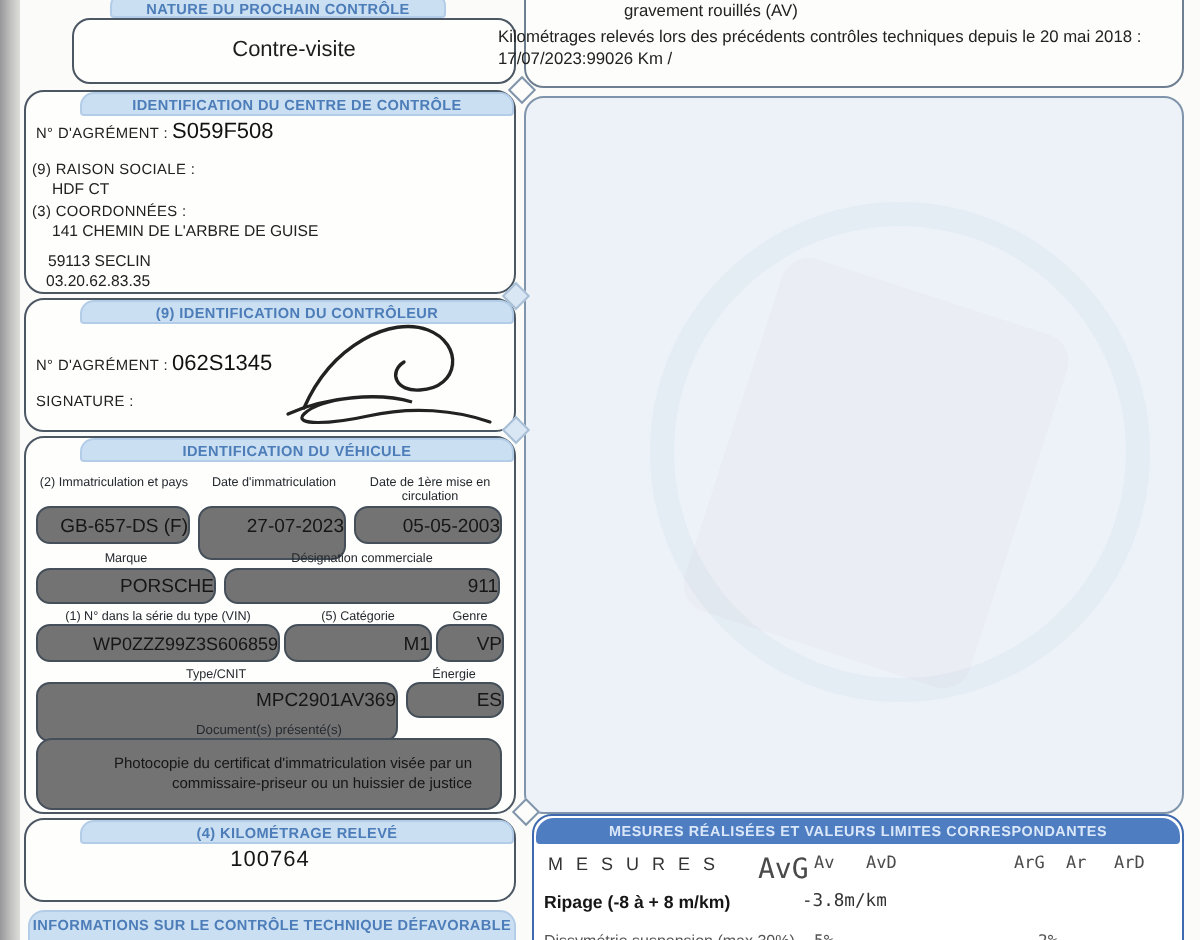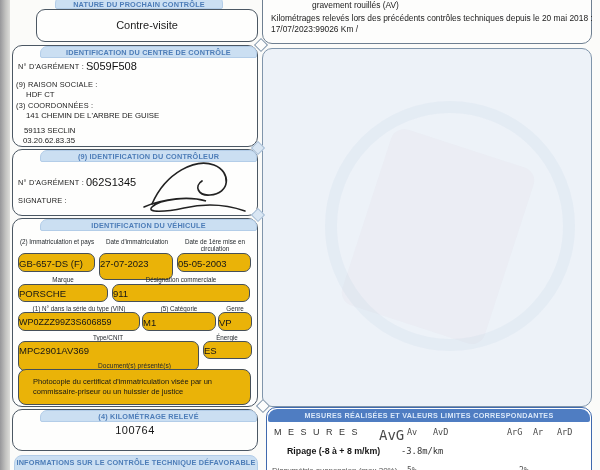--- a/index.html
+++ b/index.html
@@ -8,22 +8,22 @@
   .abs{position:absolute;}
   
   .scan-edge{left:0;top:0;width:10px;height:470px;
     background:linear-gradient(90deg,#97979a 0%,#c2c2c0 55%,#ddddda 100%);}
   
   .hdr{background:#cbdff2;color:#4d7db8;font-weight:bold;font-size:7.3px;
     text-align:center;border-radius:7px 7px 2px 2px;letter-spacing:.2px;
     border:1px solid #b3cde8;box-sizing:border-box;}
   
   .box{background:#fefefd;border:1.3px solid #4b5763;border-radius:10px;box-sizing:border-box;}
-  .fld{background:#eab308;border:1.2px solid #454f59;border-radius:7px;box-sizing:border-box;
-    text-align:left;font-size:9.5px;color:#161616;overflow:hidden;white-space:nowrap;}
+  .fld{background:#737373;border:1.2px solid #454f59;border-radius:7px;box-sizing:border-box;
+    text-align:right;font-size:9.5px;color:#161616;overflow:hidden;white-space:nowrap;}
   .lbl{font-size:6.3px;color:#24292e;text-align:center;line-height:7px;}
   .small-lbl{font-size:7.4px;color:#222;letter-spacing:.2px;}
   .val-bold{font-size:11px;font-weight:normal;color:#111;}
   .addr{font-size:7.8px;color:#222;}
   .mesures-bar{background:#4f7dc2;color:#d9e7f8;font-weight:bold;font-size:7.2px;
     text-align:center;border-radius:9px 9px 2px 2px;letter-spacing:.3px;}
   .mono{font-family:"DejaVu Sans Mono",monospace;}
   .notch{width:10px;height:10px;transform:rotate(45deg);box-sizing:border-box;}
   .wm-ring{border-radius:50%;border:12px solid rgba(160,185,215,.10);}
   .wm-blob{background:rgba(195,160,175,.055);transform:rotate(18deg);border-radius:14px;}
@@ -93,21 +93,21 @@
 
   <div class="abs box" style="left:12px;top:409px;width:246px;height:42px;"></div>
   <div class="abs hdr" style="left:40px;top:410px;width:217px;height:12px;line-height:12px;">(4) KILOMÉTRAGE RELEVÉ</div>
   <div class="abs" style="left:12px;top:424px;width:246px;text-align:center;font-size:11px;color:#161616;letter-spacing:.5px;">100764</div>
 
   <div class="abs hdr" style="left:14px;top:455px;width:244px;height:16px;line-height:13px;border-radius:8px 8px 0 0;">INFORMATIONS SUR LE CONTRÔLE TECHNIQUE DÉFAVORABLE</div>
 
   <div class="abs" style="left:262px;top:-26px;width:330px;height:70px;background:#fdfdfc;
        border:1.2px solid #6e7f91;border-radius:10px;box-sizing:border-box;"></div>
   <div class="abs" style="left:312px;top:0px;font-size:8.4px;color:#222;">gravement rouillés (AV)</div>
-  <div class="abs" style="left:271px;top:13px;width:322px;font-size:8.4px;line-height:11px;color:#222;">Kilométrages relevés lors des précédents contrôles techniques depuis le 20 mai 2018 : 17/07/2023:99026 Km /</div>
+  <div class="abs" style="left:249px;top:13px;width:322px;font-size:8.4px;line-height:11px;color:#222;">Kilométrages relevés lors des précédents contrôles techniques depuis le 20 mai 2018 : 17/07/2023:99026 Km /</div>
 
   <div class="abs" style="left:262px;top:48px;width:330px;height:359px;background:#edf2f8;
        border:1px solid #8095ab;border-radius:10px;box-sizing:border-box;overflow:hidden;">
     <div class="abs wm-ring" style="left:62px;top:52px;width:226px;height:226px;"></div>
     <div class="abs wm-blob" style="left:100px;top:95px;width:150px;height:185px;"></div>
   </div>
 
   <div class="abs notch" style="left:253px;top:143px;background:#d9e6f3;border:1px solid #a9bfd6;"></div>
   <div class="abs notch" style="left:253px;top:210px;background:#d9e6f3;border:1px solid #a9bfd6;"></div>
   <div class="abs notch" style="left:256px;top:40px;background:#fdfdfc;border:1px solid #8095ab;"></div>
@@ -117,21 +117,21 @@
     <div class="mesures-bar" style="margin:1px 1px 0 1px;height:13px;line-height:13px;">MESURES RÉALISÉES ET VALEURS LIMITES CORRESPONDANTES</div>
 
     <div class="abs" style="left:7px;top:19px;font-size:9px;letter-spacing:2px;color:#333;">M E S U R E S</div>
     <div class="abs mono" style="left:112px;top:19px;font-size:14px;color:#4a4a4a;">AvG</div>
     <div class="abs mono" style="left:140px;top:19px;font-size:8.5px;color:#4a4a4a;">Av</div>
     <div class="abs mono" style="left:166px;top:19px;font-size:8.5px;color:#4a4a4a;">AvD</div>
     <div class="abs mono" style="left:240px;top:19px;font-size:8.5px;color:#4a4a4a;">ArG</div>
     <div class="abs mono" style="left:266px;top:19px;font-size:8.5px;color:#4a4a4a;">Ar</div>
     <div class="abs mono" style="left:290px;top:19px;font-size:8.5px;color:#4a4a4a;">ArD</div>
 
-    <div class="abs" style="left:20px;top:38px;font-size:8.8px;font-weight:600;color:#161616;">Ripage (-8 à + 8 m/km)</div>
+    <div class="abs" style="left:5px;top:38px;font-size:8.8px;font-weight:600;color:#161616;">Ripage (-8 à + 8 m/km)</div>
     <div class="abs mono" style="left:134px;top:38px;font-size:8.8px;color:#333;">-3.8m/km</div>
 
     <div class="abs" style="left:5px;top:58px;font-size:8px;color:#555;">Dissymétrie suspension (max 30%)</div>
     <div class="abs mono" style="left:140px;top:58px;font-size:8px;color:#555;">5%</div>
     <div class="abs mono" style="left:252px;top:58px;font-size:8px;color:#555;">2%</div>
   </div>
 
   <div class="abs notch" style="left:258px;top:401px;background:#fdfdfc;border:1px solid #8095ab;"></div>
 
 </div>

